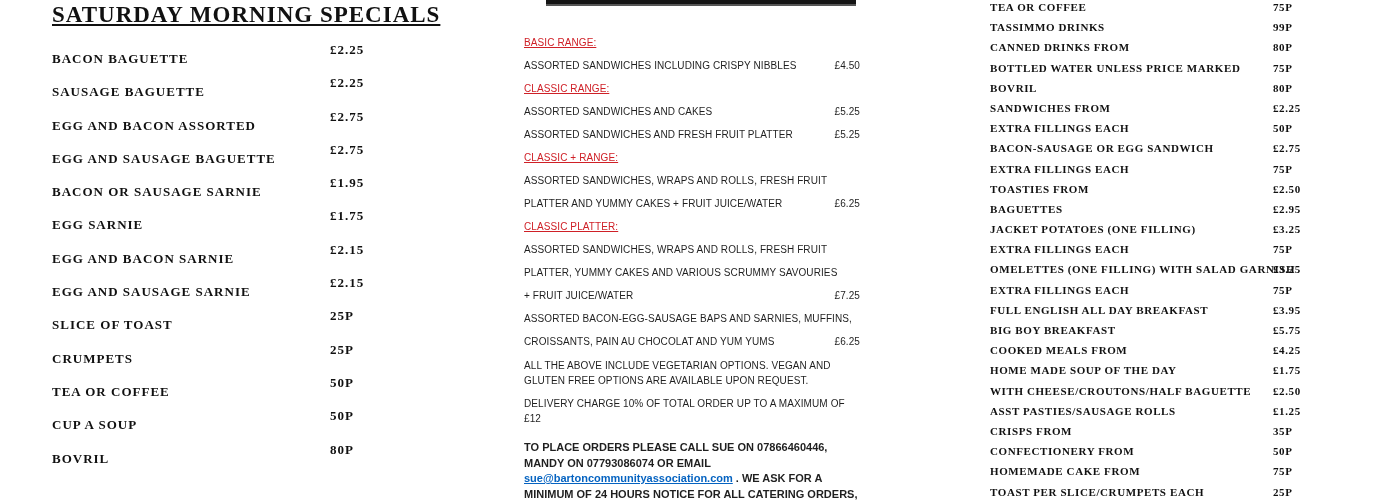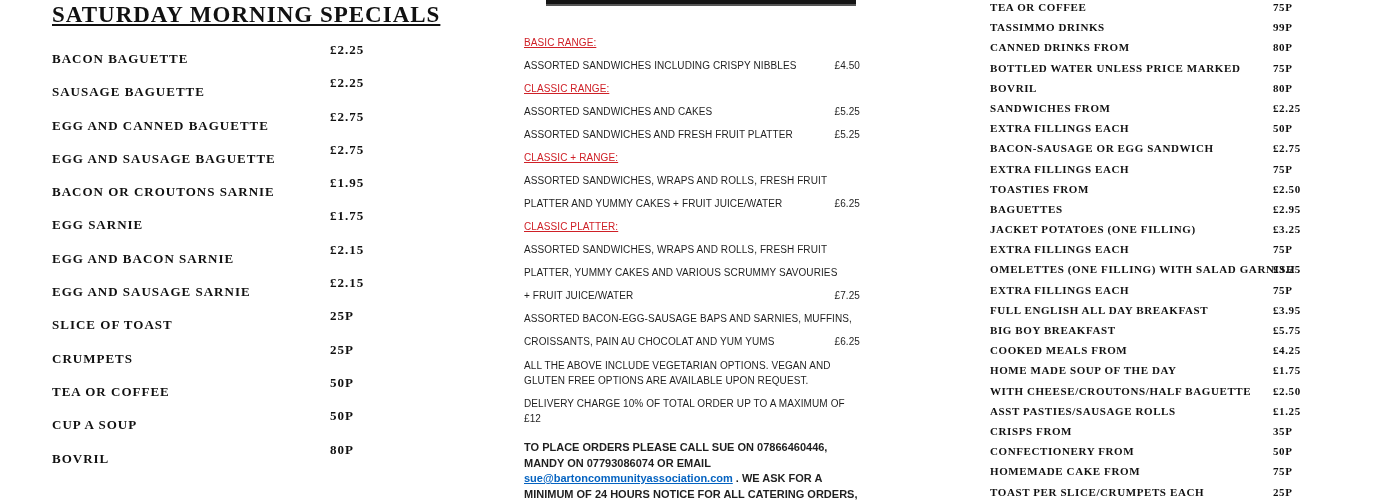--- a/index.html
+++ b/index.html
@@ -145,31 +145,31 @@
           <span class="sp-label">BACON BAGUETTE</span>
           <span class="sp-price">£2.25</span>
         </div>
 
         <div class="sp-row">
           <span class="sp-label">SAUSAGE BAGUETTE</span>
           <span class="sp-price">£2.25</span>
         </div>
 
         <div class="sp-row">
-          <span class="sp-label">EGG AND CANNED BAGUETTE</span>
+          <span class="sp-label">EGG AND BACON ASSORTED</span>
           <span class="sp-price">£2.75</span>
         </div>
 
         <div class="sp-row">
           <span class="sp-label">EGG AND SAUSAGE BAGUETTE</span>
           <span class="sp-price">£2.75</span>
         </div>
 
         <div class="sp-row">
-          <span class="sp-label">BACON OR CROUTONS SARNIE</span>
+          <span class="sp-label">BACON OR SAUSAGE SARNIE</span>
           <span class="sp-price">£1.95</span>
         </div>
 
         <div class="sp-row">
           <span class="sp-label">EGG SARNIE</span>
           <span class="sp-price">£1.75</span>
         </div>
 
         <div class="sp-row">
           <span class="sp-label">EGG AND BACON SARNIE</span>

